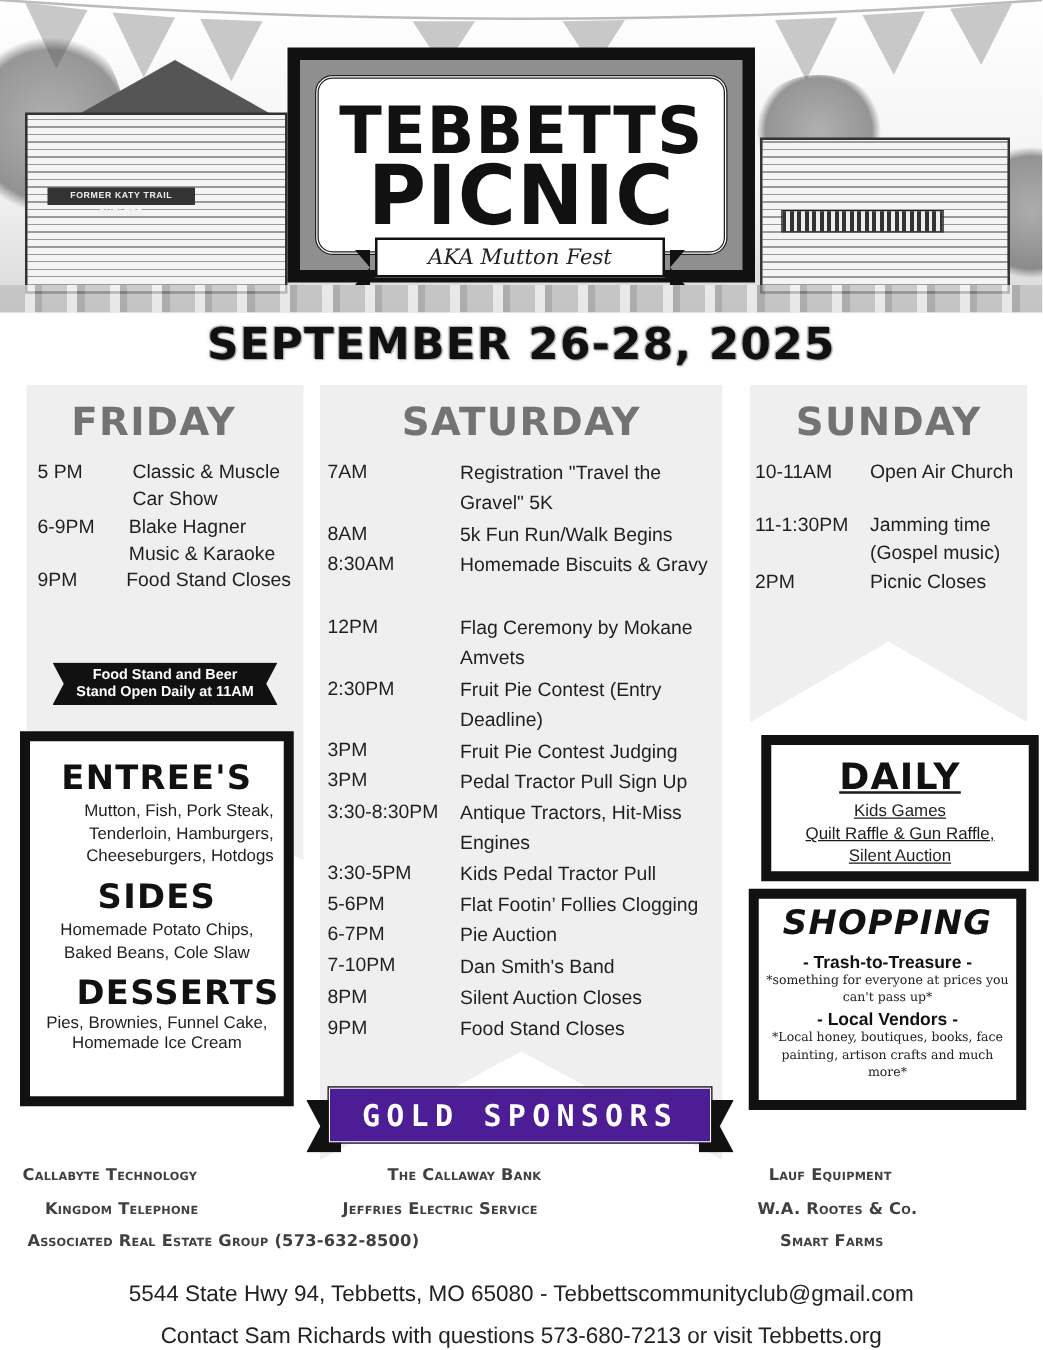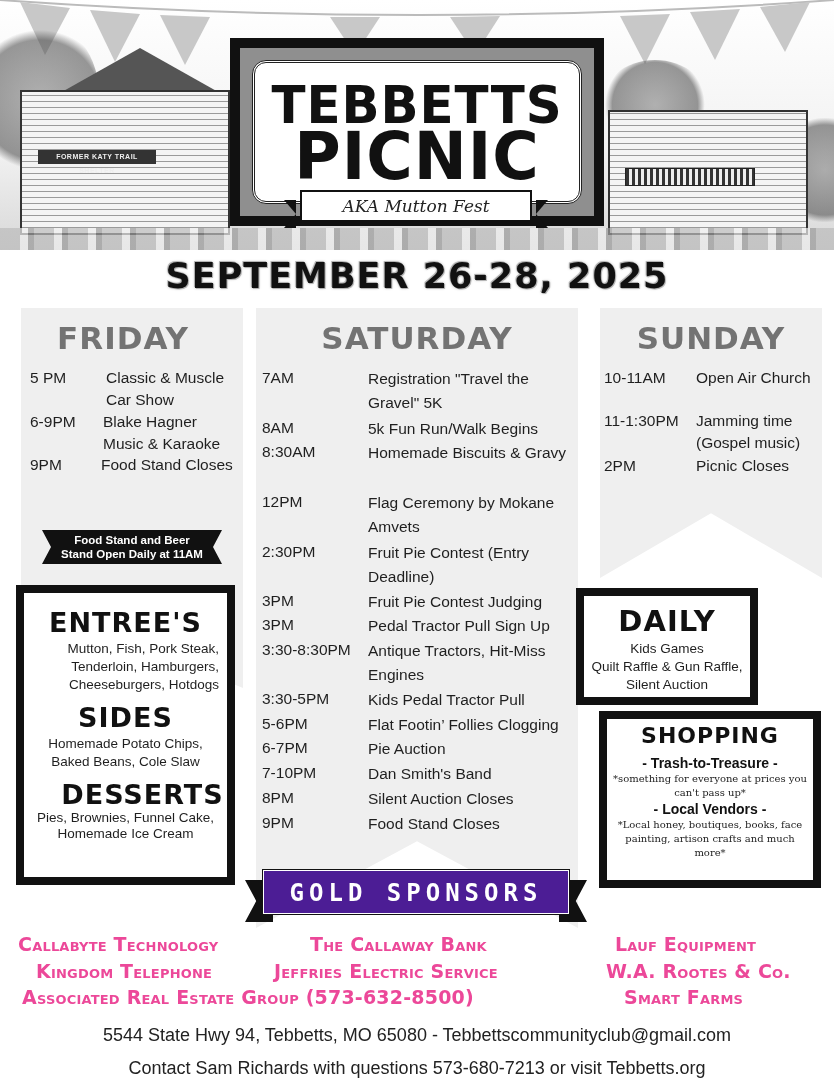--- a/index.html
+++ b/index.html
@@ -39,34 +39,34 @@
   .row { position: absolute; font-size: 15.5px; line-height: 22px; color: #1f1f1f; }
   .row .t { position: absolute; left: 0; top: 0; white-space: nowrap; }
   .row .e { position: absolute; top: 0; }
 
   
   .food-ribbon { position: absolute; left: 42px; top: 530px; width: 180px; height: 34px; background: #111; color: #fff; font-size: 11.5px; font-weight: bold; text-align: center; line-height: 14px; padding-top: 3px; clip-path: polygon(0 0,100% 0,95% 50%,100% 100%,0 100%,5% 50%); }
 
   
   .box { position: absolute; background: #fff; border: 8px solid #111; text-align: center; }
   .box-menu { left: 16px; top: 585px; width: 219px; height: 300px; }
-  .box-daily { left: 576px; top: 588px; width: 182px; height: 117px; }
+  .box-daily { left: 609px; top: 588px; width: 222px; height: 117px; text-decoration: underline; }
   .box-shop { left: 599px; top: 711px; width: 222px; height: 177px; }
   .box-h { font-family: "DejaVu Sans", sans-serif; font-weight: 900; color: #111; letter-spacing: 1px; }
   .box-p { font-size: 13.5px; line-height: 18px; color: #1f1f1f; }
   .shop-sub { font-size: 14px; font-weight: bold; color: #111; line-height: 18px; }
   .shop-note { font-family: "DejaVu Serif", serif; font-size: 10px; line-height: 14px; color: #222; }
 
   
   .gold-ribbon { position: absolute; left: 245px; top: 870px; width: 342px; height: 52px; }
   .gold-ribbon .tail { position: absolute; top: 10px; width: 28px; height: 42px; background: #111; }
   .gold-ribbon .tail.l { left: 0; clip-path: polygon(0 0,100% 0,100% 100%,0 100%,40% 50%); }
   .gold-ribbon .tail.r { right: 0; clip-path: polygon(0 0,100% 0,60% 50%,100% 100%,0 100%); }
   .gold-ribbon .band { position: absolute; left: 18px; top: 0; width: 306px; height: 44px; background: #4c1d95; border: 1px solid #fff; outline: 1px solid #111; color: #fff; font-family: "DejaVu Sans Mono", monospace; font-weight: bold; font-size: 24px; letter-spacing: 5px; text-align: center; line-height: 44px; }
-  .sponsor { position: absolute; font-family: "DejaVu Sans", sans-serif; font-weight: 900; font-size: 19px; color: #ec4899; white-space: nowrap; font-variant: small-caps; letter-spacing: .2px; }
+  .sponsor { position: absolute; font-family: "DejaVu Sans", sans-serif; font-weight: 900; font-size: 13px; color: #404040; white-space: nowrap; font-variant: small-caps; letter-spacing: .2px; }
 
   .footer { position: absolute; left: 0; width: 834px; text-align: center; font-size: 18px; color: #222; }
 </style>
 </head>
 <body>
 
 <div class="hero">
   <svg class="bunting" viewBox="0 0 834 70" width="834" height="70">
     <path d="M0 0 Q420 30 834 0" stroke="#bbb" stroke-width="2" fill="none"></path>
     <polygon points="20,2 70,8 45,55" fill="#c8c8c8"></polygon>
@@ -206,21 +206,21 @@
 </div>
 
 <div class="box box-daily">
   <div class="box-h" style="font-size:29px;margin-top:8px;">DAILY</div>
   <div class="box-p" style="margin-top:2px;">Kids Games</div>
   <div class="box-p">Quilt Raffle &amp; Gun Raffle,</div>
   <div class="box-p">Silent Auction</div>
 </div>
 
 <div class="box box-shop">
-  <div class="box-h" style="font-size:22px;margin-top:4px;">SHOPPING</div>
+  <div class="box-h" style="font-size:27px;margin-top:4px;font-style:italic;">SHOPPING</div>
   <div class="shop-sub" style="margin-top:6px;">-  Trash-to-Treasure -</div>
   <div class="shop-note" style="padding:0 4px;">*something for everyone at prices you can't pass up*</div>
   <div class="shop-sub">-  Local Vendors -</div>
   <div class="shop-note" style="padding:0 2px;">*Local honey, boutiques, books, face painting, artison crafts and much more*</div>
 </div>
 
 <div class="gold-ribbon">
   <div class="tail l"></div>
   <div class="tail r"></div>
   <div class="band">GOLD SPONSORS</div>

